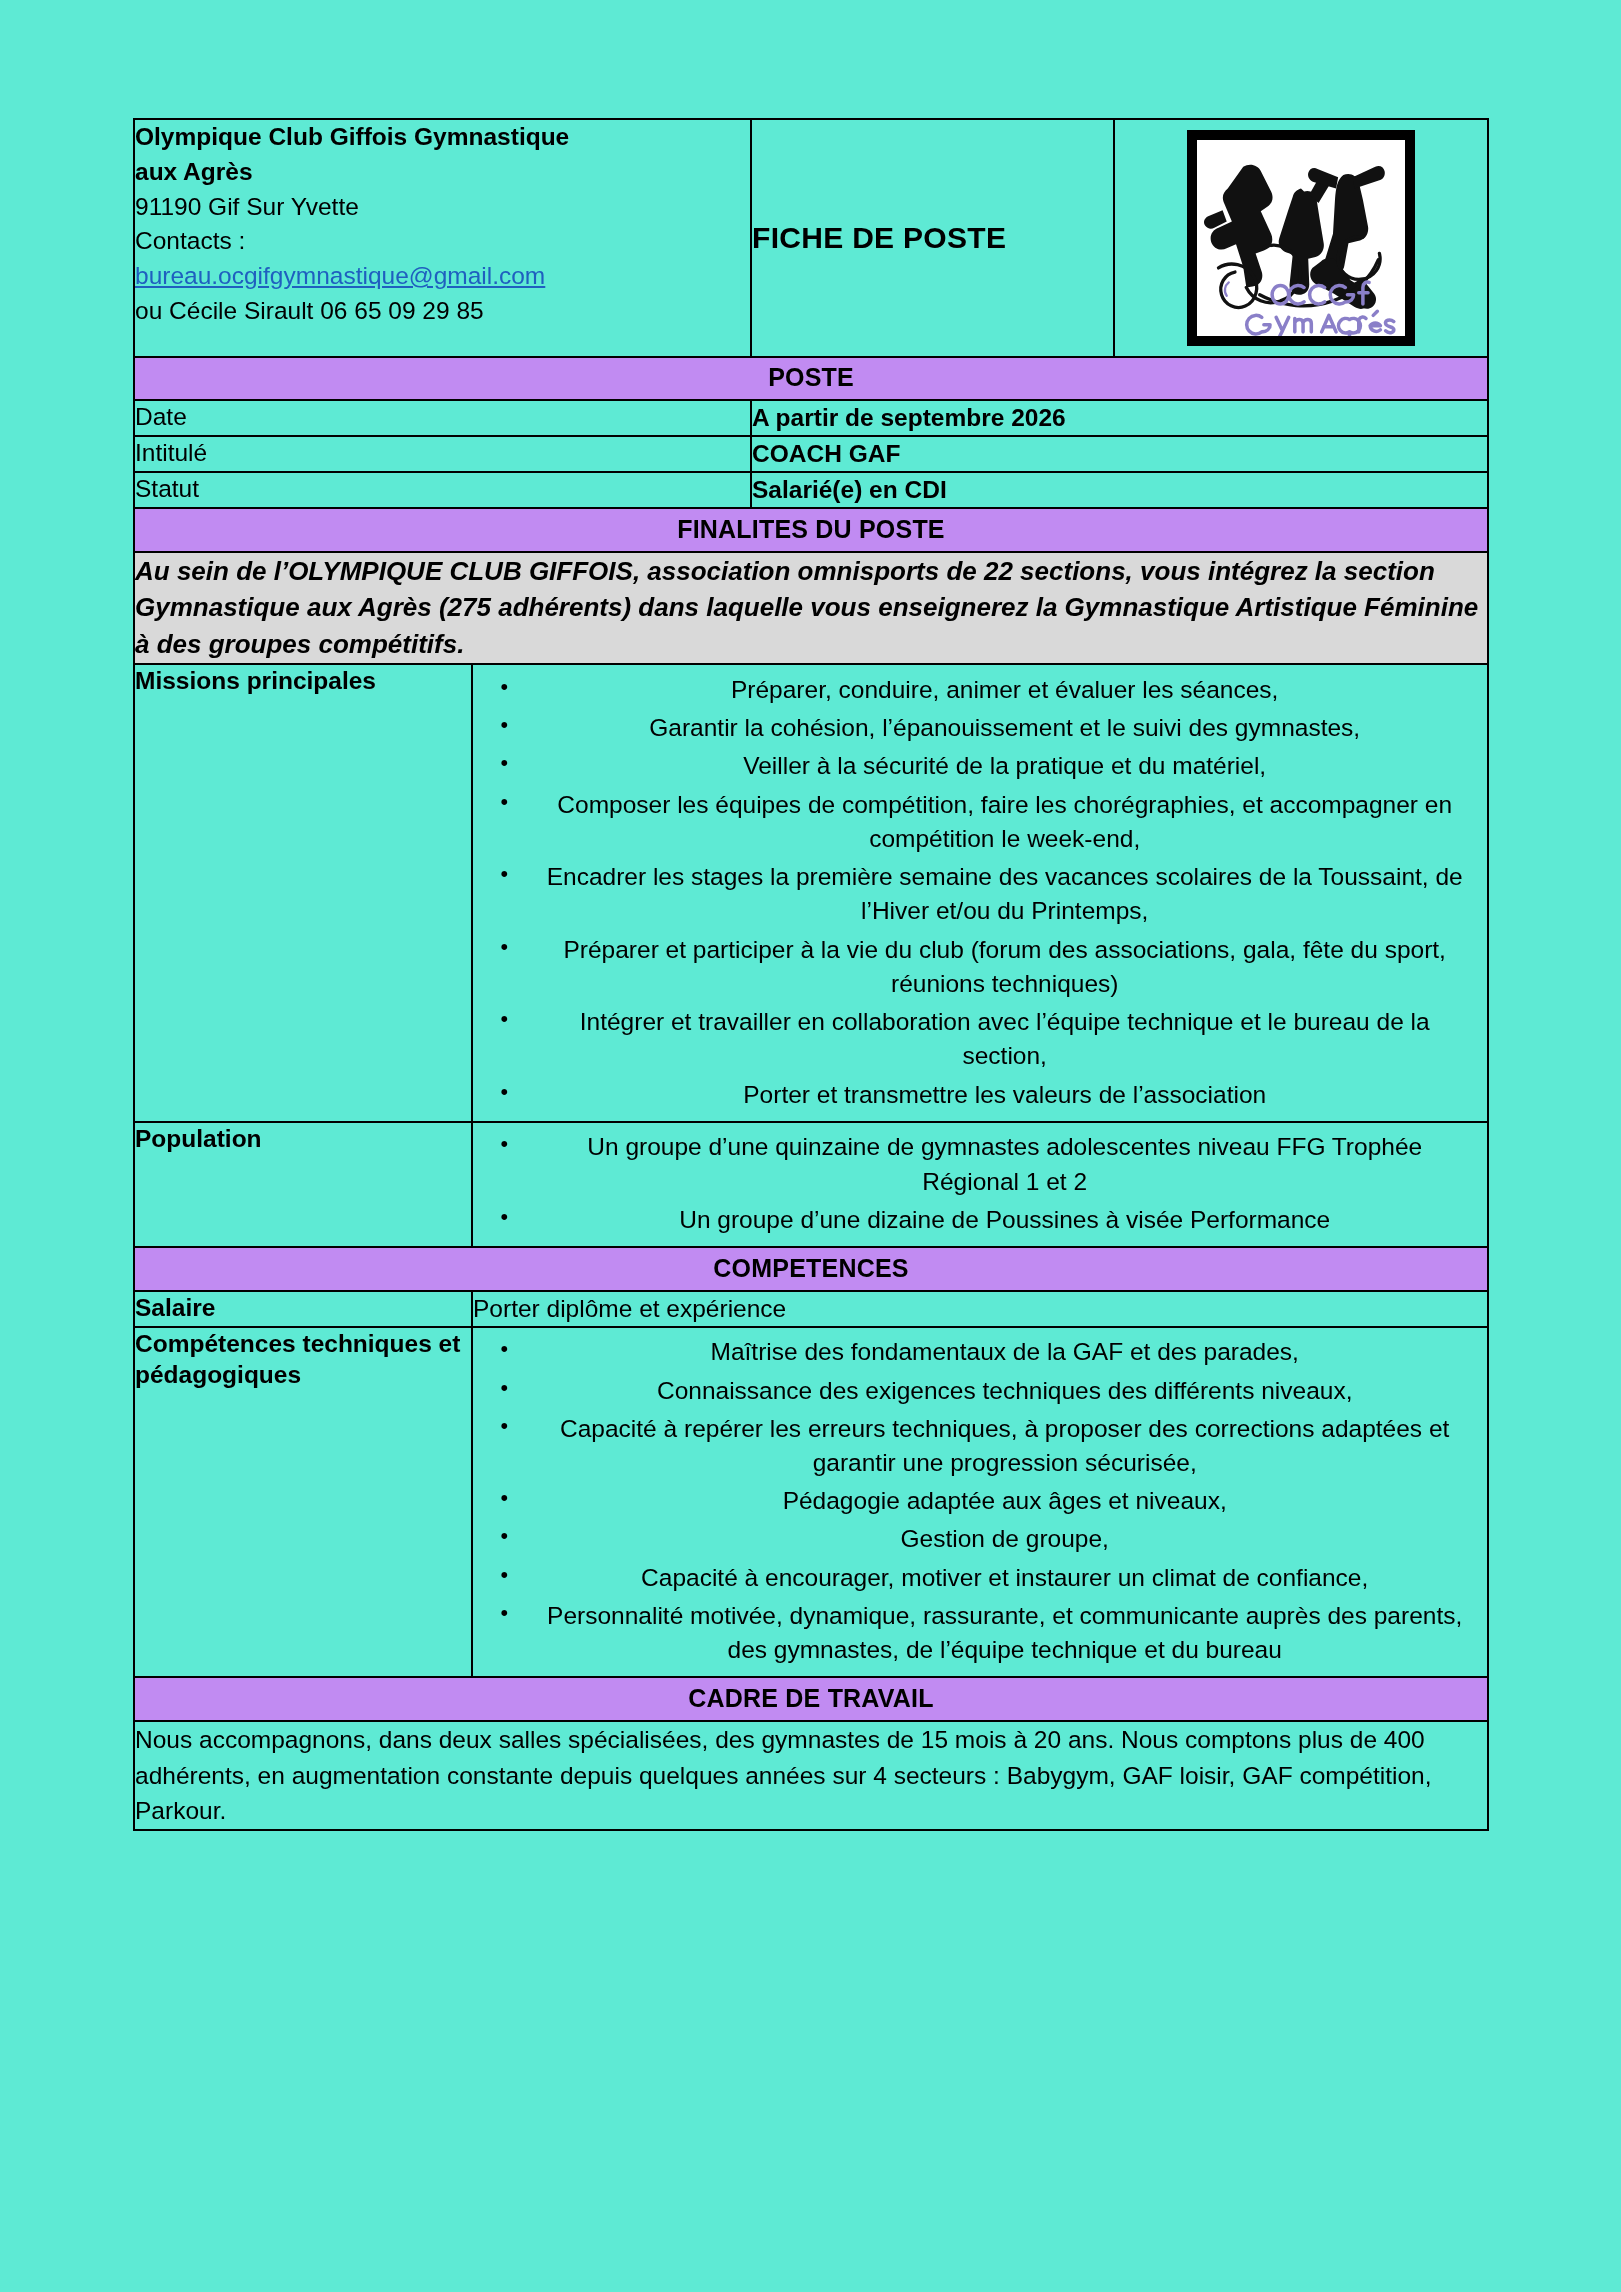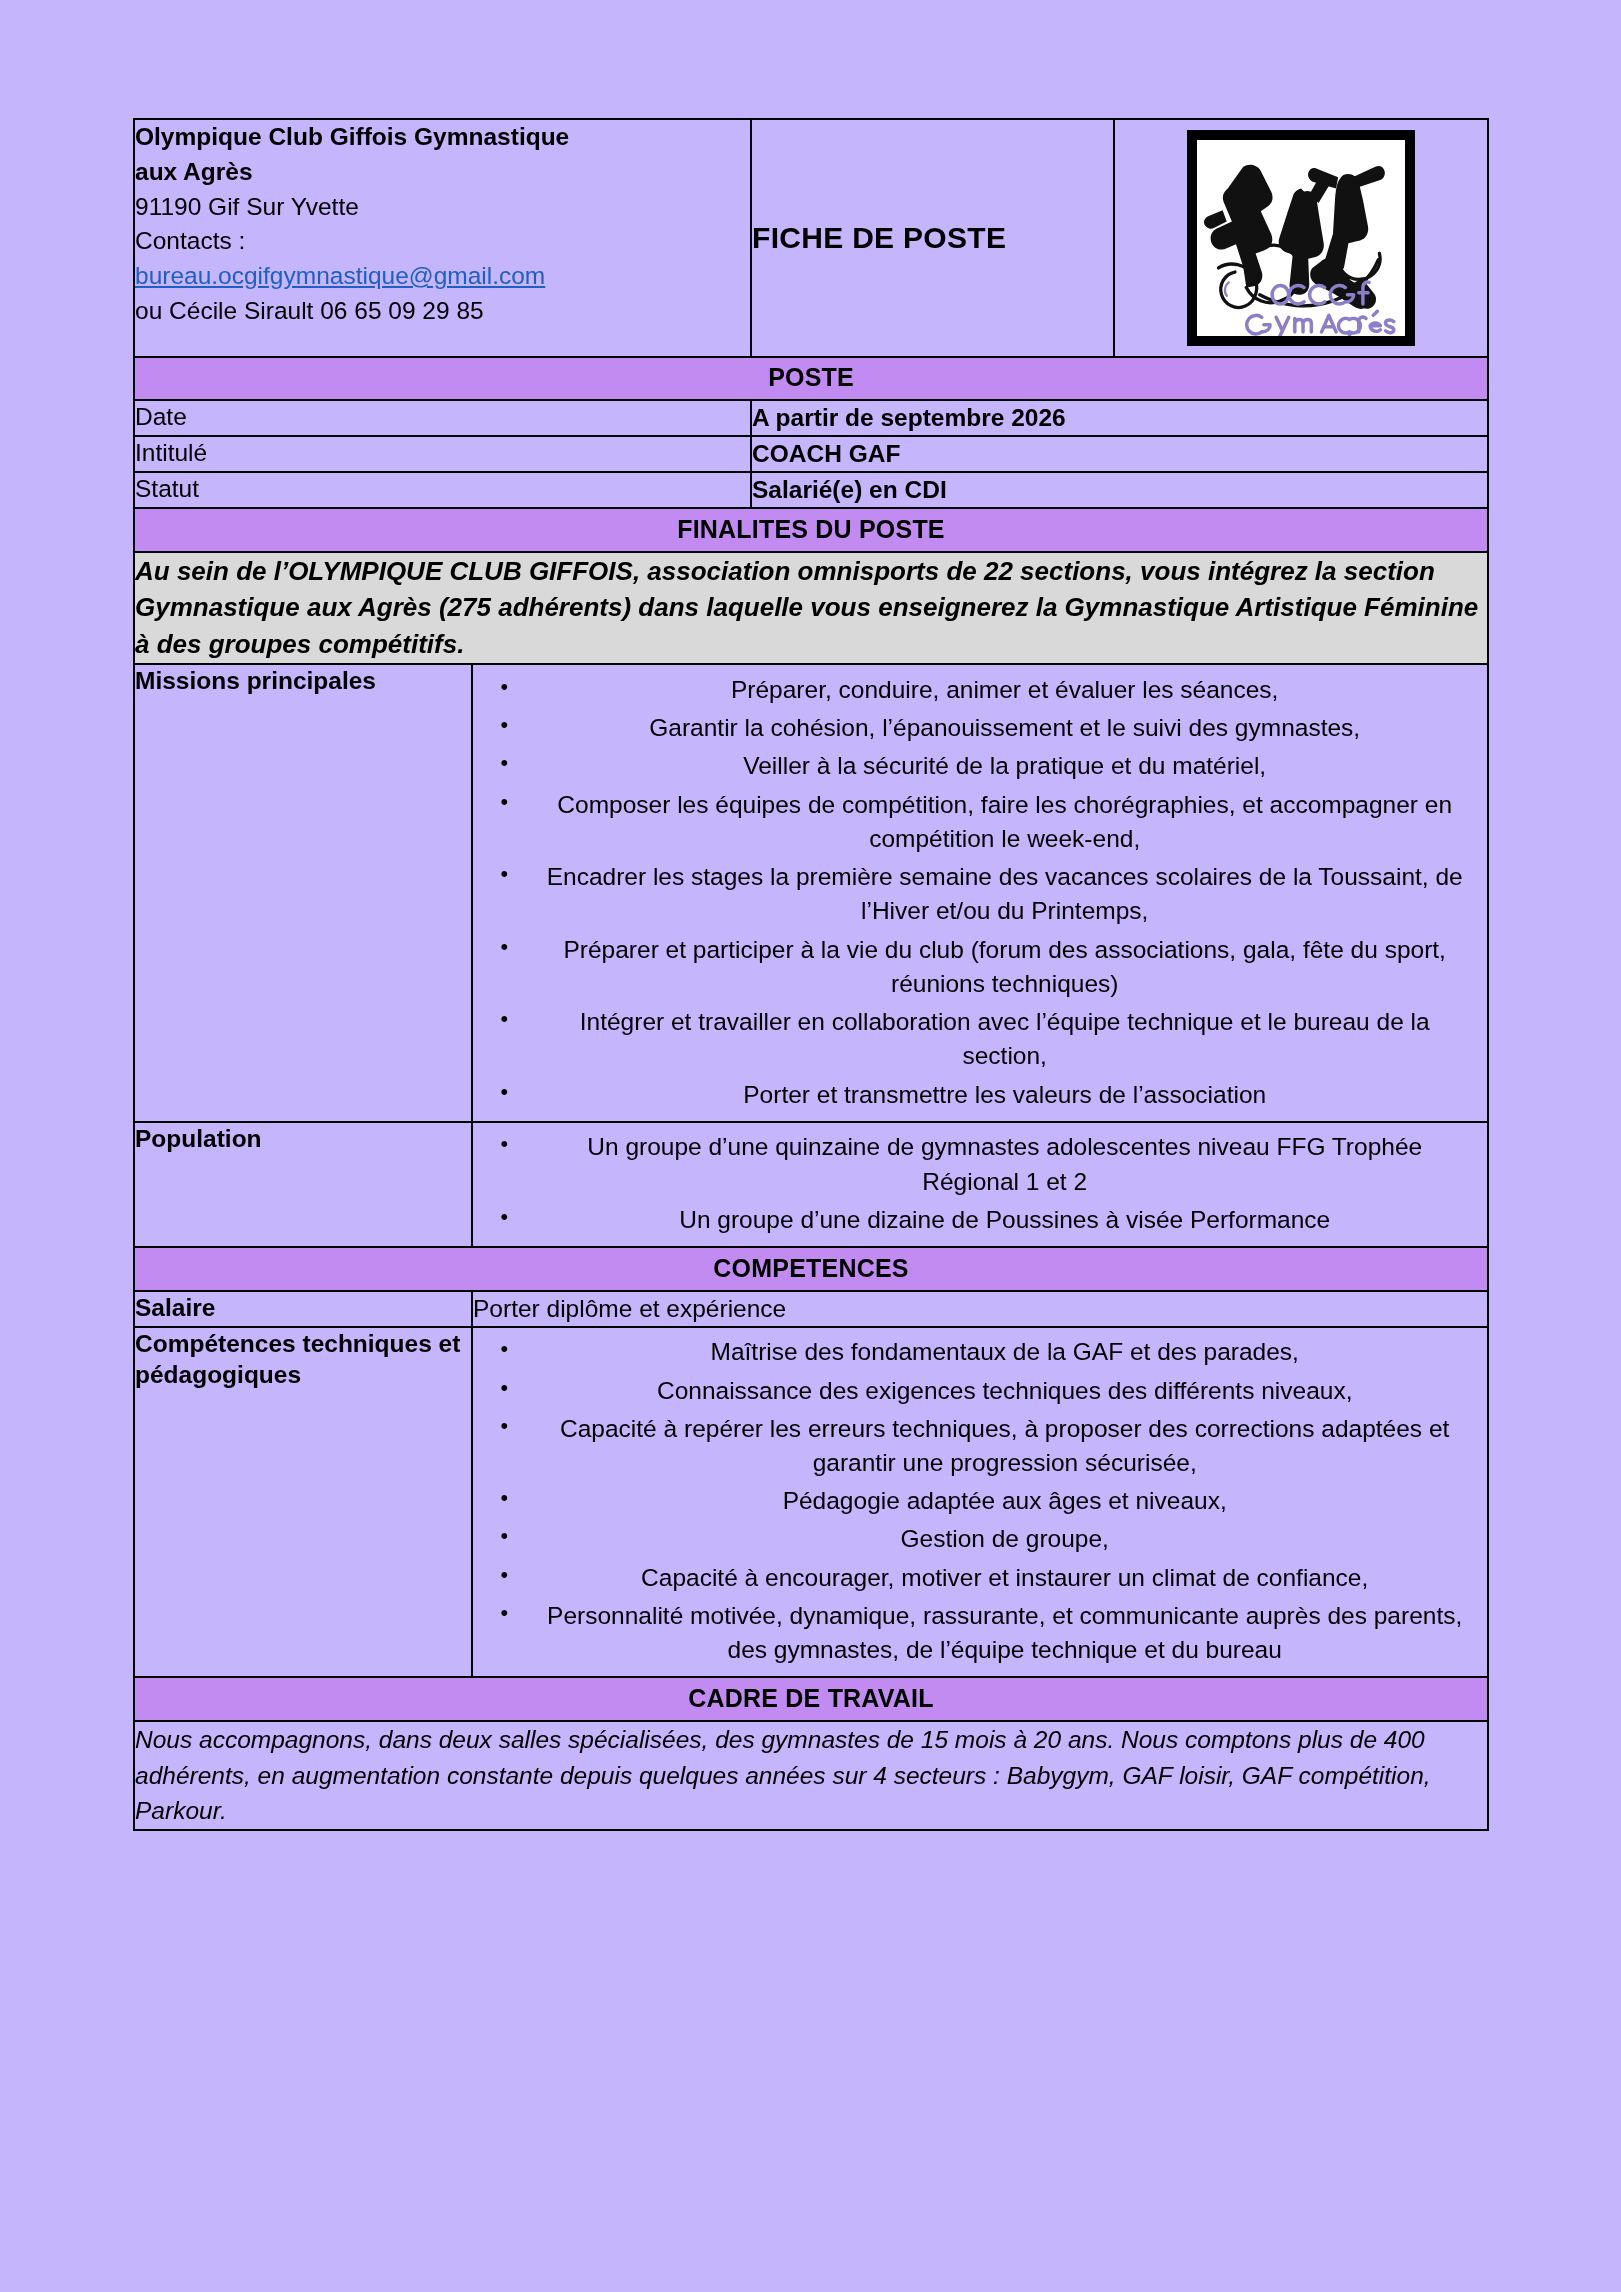--- a/index.html
+++ b/index.html
@@ -8,21 +8,21 @@
     background: #ffffff;
   }
   body {
     font-family: "Liberation Sans", sans-serif;
     color: #000000;
   }
   .page {
     width: 1621px;
     height: 2293px;
     position: relative;
-    background: #c4b5fd;
+    background: #5eead4;
     box-sizing: border-box;
     padding: 118px 0 0 0;
   }
   .sheet {
     width: 1355px;
     margin: 0 auto;
   }
 
   table.fiche {
     width: 100%;
@@ -105,21 +105,20 @@
     font-size: 26px;
     line-height: 1.42;
     padding: 8.8px 15.7px 9.8px 13.7px;
     font-style: italic;
   }
 
   .cadre-body {
     font-size: 24.5px;
     line-height: 1.45;
     padding: 8.8px 15.7px 11.8px 13.7px;
-    font-style: italic;
   }
 
   
   ul.bl {
     margin: 0;
     padding: 7.8px 17.6px 8.8px 0;
     list-style: none;
     font-size: 24.5px;
     line-height: 1.40;
     text-align: center;

